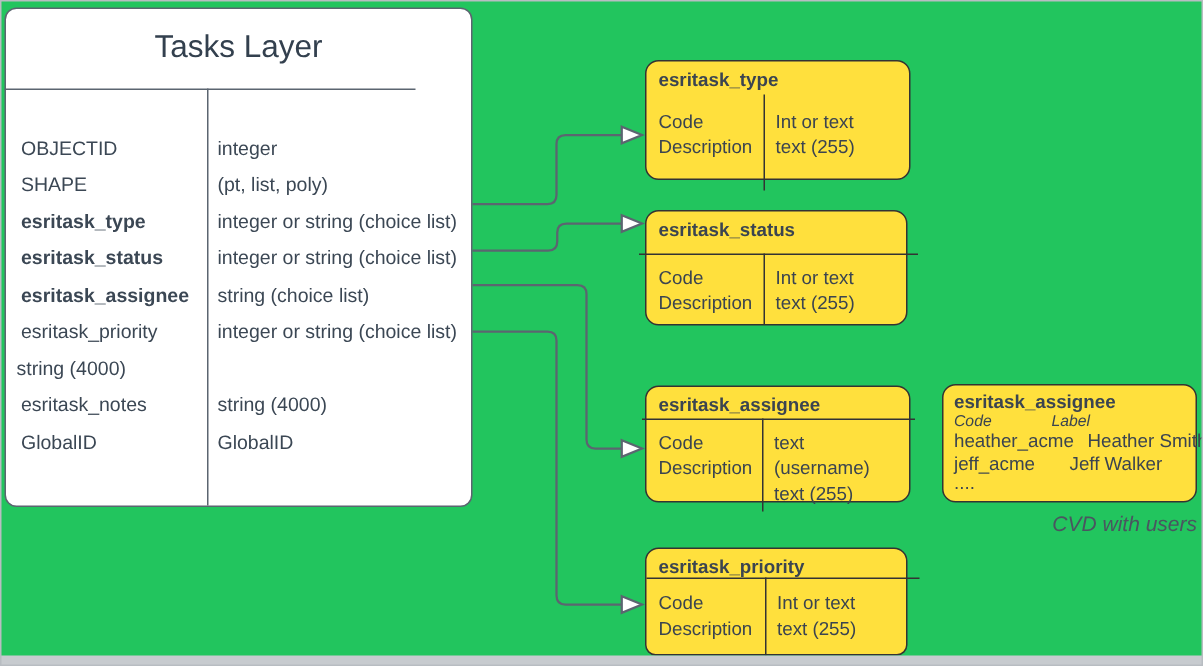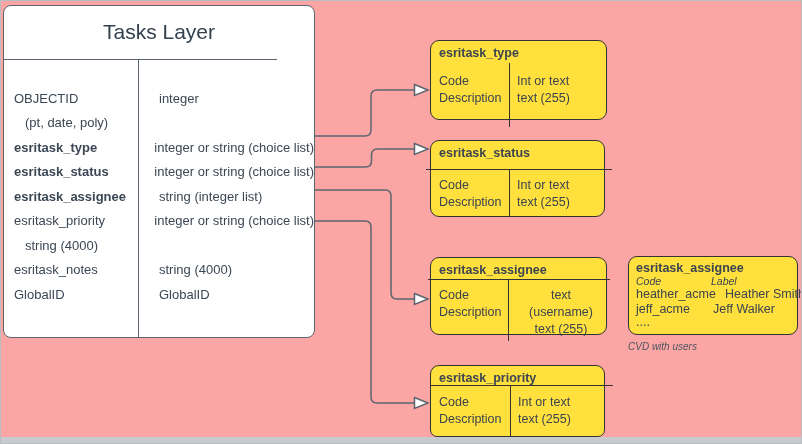--- a/index.html
+++ b/index.html
@@ -1,38 +1,38 @@
 <!DOCTYPE html>
 <html><head>
 <meta charset="utf-8">
 <style>
   html,body{margin:0;padding:0;background:#ffffff;}
   #canvas{
-    position:relative;width:802px;height:444px;background:#fca5a5;
+    position:relative;width:802px;height:444px;background:#22c55e;
     font-family:"Liberation Sans",sans-serif;color:#3b4754;overflow:hidden;
   }
   #frame{position:absolute;inset:0;border:1px solid #b8bdc2;pointer-events:none;z-index:60;}
   #bottom-bar{position:absolute;left:0;right:0;bottom:0;height:7px;background:#c7cbcf;z-index:55;}
 
   
   .tasks-table{
     position:absolute;left:3px;top:5px;width:312px;height:333px;
     background:#fff;border:1.5px solid #5b6570;border-radius:8px;box-sizing:border-box;
   }
   .tasks-title{
     position:absolute;top:0;left:0;right:0;height:52px;
     display:flex;align-items:center;justify-content:center;
     font-size:21px;color:#33404e;
   }
   .title-divider{position:absolute;top:53px;left:-1px;width:274px;height:0;border-top:1.5px solid #5b6570;}
   .col-divider{position:absolute;top:53px;bottom:0;left:134px;width:0;border-left:1.5px solid #5b6570;}
   .rows{position:absolute;top:80px;left:0;right:0;}
   .frow{display:flex;height:24.5px;align-items:center;font-size:13px;}
   .frow .fname{width:134px;padding-left:10px;box-sizing:border-box;white-space:nowrap;}
-  .frow .ftype{padding-left:21px;white-space:nowrap;}
+  .frow .ftype{padding-left:7px;white-space:nowrap;}
   .frow.bold .fname{font-weight:bold;}
 
   
   .domain-box{
     position:absolute;background:#ffe03d;border:1.5px solid #333333;border-radius:9px;
     box-sizing:border-box;font-size:12.5px;color:#3b4450;
   }
   .d-title{position:absolute;left:8px;top:5px;font-weight:bold;white-space:nowrap;}
   .d-hdiv{position:absolute;height:0;border-top:1.3px solid #333333;}
   .d-vdiv{position:absolute;width:0;border-left:1.3px solid #333333;}
@@ -41,22 +41,22 @@
   
   .cvd-box{
     position:absolute;left:628px;top:256px;width:170px;height:79px;
     background:#ffe03d;border:1.5px solid #333333;border-radius:9px;
     box-sizing:border-box;font-size:12.5px;color:#3b4450;
   }
   .cvd-title{position:absolute;left:7px;top:4px;font-weight:bold;}
   .cvd-colhead{position:absolute;top:18px;font-size:10.5px;font-style:italic;}
   .cvd-cell{position:absolute;white-space:nowrap;}
   .cvd-caption{
-    position:absolute;left:628px;top:341px;width:170px;text-align:left;
-    font-size:10px;font-style:italic;color:#4a5560;
+    position:absolute;left:628px;top:341px;width:170px;text-align:right;
+    font-size:14px;font-style:italic;color:#4a5560;
   }
 
   .connector-layer{position:absolute;left:0;top:0;z-index:5;}
 </style>
 </head>
 <body>
 
 <div id="canvas">
 
   <svg class="connector-layer" width="802" height="444" viewBox="0 0 802 444">
@@ -83,33 +83,34 @@
   <div class="tasks-table">
     <div class="tasks-title">Tasks Layer</div>
     <div class="title-divider"></div>
     <div class="col-divider"></div>
     <div class="rows">
       <div class="frow">
           <span class="fname">OBJECTID</span>
           <span class="ftype">integer</span>
         </div>
       <div class="frow">
-          <span class="ftype">(pt, date, poly)</span>
+          <span class="fname">SHAPE</span>
+          <span class="ftype">(pt, list, poly)</span>
         </div>
       <div class="frow bold">
           <span class="fname">esritask_type</span>
           <span class="ftype">integer or string (choice list)</span>
         </div>
       <div class="frow bold">
           <span class="fname">esritask_status</span>
           <span class="ftype">integer or string (choice list)</span>
         </div>
       <div class="frow bold">
           <span class="fname">esritask_assignee</span>
-          <span class="ftype">string (integer list)</span>
+          <span class="ftype">string (choice list)</span>
         </div>
       <div class="frow">
           <span class="fname">esritask_priority</span>
           <span class="ftype">integer or string (choice list)</span>
         </div>
       <div class="frow">
           <span class="ftype">string (4000)</span>
         </div>
       <div class="frow">
           <span class="fname">esritask_notes</span>
@@ -135,35 +136,35 @@
     <div class="d-vdiv" style="left:78px;top:28px;height:47px;"></div>
     <div class="d-cell" style="left:8px;top:36px;"><span>Code</span><br><span>Description</span></div>
     <div class="d-cell" style="left:86px;top:36px;"><span>Int or text</span><br><span>text (255)</span></div>
   </div>
 
   <div class="domain-box" style="left:430px;top:257px;width:177px;height:78px;">
     <div class="d-title">esritask_assignee</div>
     <div class="d-hdiv" style="left:-3px;top:21px;width:182px;"></div>
     <div class="d-vdiv" style="left:77px;top:21px;height:62px;"></div>
     <div class="d-cell" style="left:8px;top:29px;"><span>Code</span><br><span>Description</span></div>
-    <div class="d-cell" style="left:85px;top:29px;text-align:center;"><span>text  (username)</span><br><span>text (255)</span></div>
+    <div class="d-cell" style="left:85px;top:29px;"><span>text  (username)</span><br><span>text (255)</span></div>
   </div>
 
   <div class="domain-box" style="left:430px;top:365px;width:175px;height:72px;border-bottom-left-radius:7px;border-bottom-right-radius:7px;">
     <div class="d-title">esritask_priority</div>
     <div class="d-hdiv" style="left:0;top:19px;width:182px;"></div>
     <div class="d-vdiv" style="left:79px;top:19px;height:52px;"></div>
     <div class="d-cell" style="left:8px;top:28px;"><span>Code</span><br><span>Description</span></div>
     <div class="d-cell" style="left:87px;top:28px;"><span>Int or text</span><br><span>text (255)</span></div>
   </div>
 
   <div class="cvd-box">
     <div class="cvd-title">esritask_assignee</div>
     <div class="cvd-colhead" style="left:7px;">Code</div>
-    <div class="cvd-colhead" style="left:82px;">Label</div>
+    <div class="cvd-colhead" style="left:72px;">Label</div>
     <div class="cvd-cell" style="left:7px;top:30px;text-align:right;">heather_acme</div>
     <div class="cvd-cell" style="left:96px;top:30px;">Heather Smith</div>
     <div class="cvd-cell" style="left:7px;top:45px;">jeff_acme</div>
     <div class="cvd-cell" style="left:84px;top:45px;">Jeff Walker</div>
     <div class="cvd-cell" style="left:7px;top:58px;">....</div>
   </div>
   <div class="cvd-caption">CVD with users</div>
 
   <div id="bottom-bar"></div>
   <div id="frame"></div>

